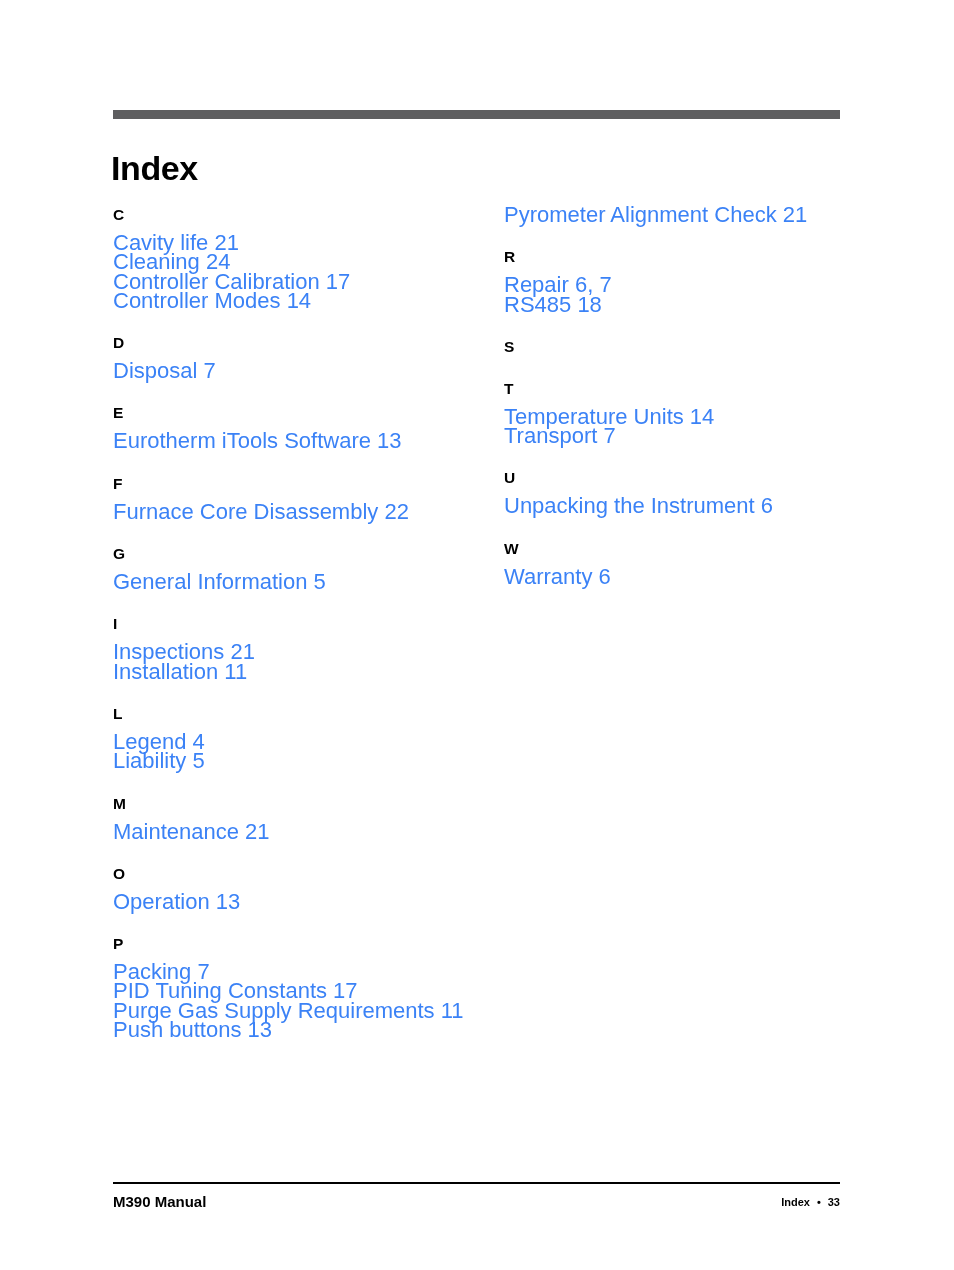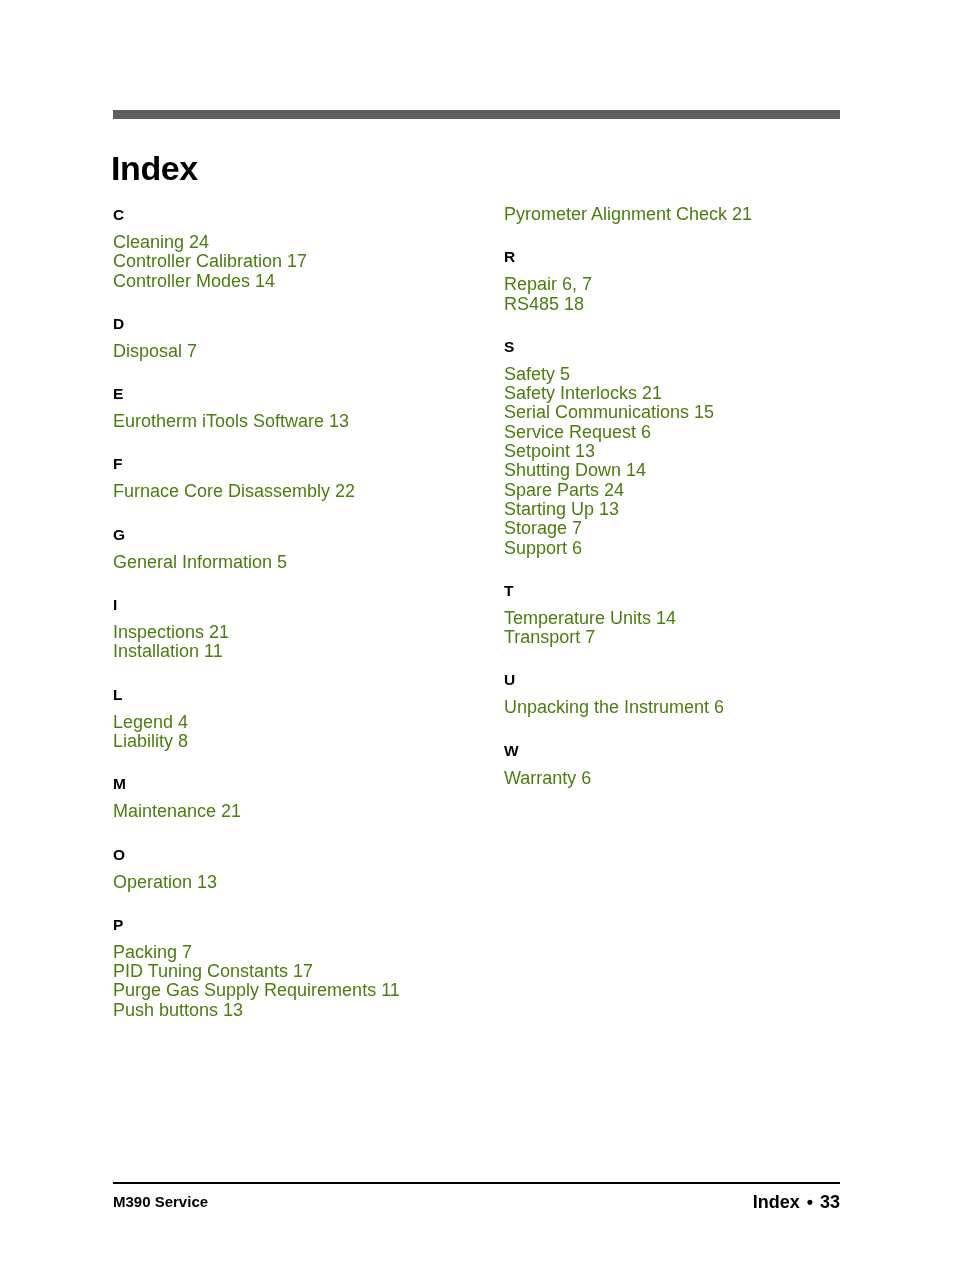--- a/index.html
+++ b/index.html
@@ -69,24 +69,24 @@
     line-height: 19px;
     margin: 0 0 9px 0;
     color: #000000;
   }
   .entry-list {
     list-style: none;
     margin: 0;
     padding: 0;
   }
   .entry {
-    font-size: 18px;
+    font-size: 22px;
     font-weight: normal;
     line-height: 19.3px;
-    color: #4d7c0f;
+    color: #3b82f6;
     white-space: nowrap;
   }
   .group.continued { margin-top: 0; }
 
   
   .footer-rule {
     position: absolute;
     left: 113px;
     top: 1182px;
     width: 727px;
@@ -106,21 +106,21 @@
     top: 0;
     font-size: 15px;
     font-weight: bold;
     line-height: 20px;
     white-space: nowrap;
   }
   .footer-right {
     position: absolute;
     right: 0;
     top: 0;
-    font-size: 18px;
+    font-size: 11px;
     font-weight: bold;
     line-height: 20px;
     white-space: nowrap;
   }
   .footer-sep {
     display: inline-block;
     margin: 0 7px;
   }
 </style>
 </head>
@@ -130,20 +130,21 @@
 
   <div class="header-bar"></div>
 
   <h1 class="page-title">Index</h1>
 
   <div class="index-body">
     <div class="column left">
         <div class="group">
           <div class="group-letter">C</div>
           <ul class="entry-list">
+            <li class="entry">Cavity life 21</li>
             <li class="entry">Cleaning 24</li>
             <li class="entry">Controller Calibration 17</li>
             <li class="entry">Controller Modes 14</li>
           </ul>
         </div>
         <div class="group">
           <div class="group-letter">D</div>
           <ul class="entry-list">
             <li class="entry">Disposal 7</li>
           </ul>
@@ -170,21 +171,21 @@
           <div class="group-letter">I</div>
           <ul class="entry-list">
             <li class="entry">Inspections 21</li>
             <li class="entry">Installation 11</li>
           </ul>
         </div>
         <div class="group">
           <div class="group-letter">L</div>
           <ul class="entry-list">
             <li class="entry">Legend 4</li>
-            <li class="entry">Liability 8</li>
+            <li class="entry">Liability 5</li>
           </ul>
         </div>
         <div class="group">
           <div class="group-letter">M</div>
           <ul class="entry-list">
             <li class="entry">Maintenance 21</li>
           </ul>
         </div>
         <div class="group">
           <div class="group-letter">O</div>
@@ -210,32 +211,20 @@
         </div>
         <div class="group">
           <div class="group-letter">R</div>
           <ul class="entry-list">
             <li class="entry">Repair 6, 7</li>
             <li class="entry">RS485 18</li>
           </ul>
         </div>
         <div class="group">
           <div class="group-letter">S</div>
-          <ul class="entry-list">
-            <li class="entry">Safety 5</li>
-            <li class="entry">Safety Interlocks 21</li>
-            <li class="entry">Serial Communications 15</li>
-            <li class="entry">Service Request 6</li>
-            <li class="entry">Setpoint 13</li>
-            <li class="entry">Shutting Down 14</li>
-            <li class="entry">Spare Parts 24</li>
-            <li class="entry">Starting Up 13</li>
-            <li class="entry">Storage 7</li>
-            <li class="entry">Support 6</li>
-          </ul>
         </div>
         <div class="group">
           <div class="group-letter">T</div>
           <ul class="entry-list">
             <li class="entry">Temperature Units 14</li>
             <li class="entry">Transport 7</li>
           </ul>
         </div>
         <div class="group">
           <div class="group-letter">U</div>
@@ -248,19 +237,19 @@
           <ul class="entry-list">
             <li class="entry">Warranty 6</li>
           </ul>
         </div>
       </div>
   </div>
 
   <div class="footer-rule"></div>
 
   <div class="footer">
-    <span class="footer-left">M390 Service</span>
+    <span class="footer-left">M390 Manual</span>
     <span class="footer-right">
       <span>Index</span><span class="footer-sep">•</span><span>33</span>
     </span>
   </div>
 
 </div>
 
 </body></html>

